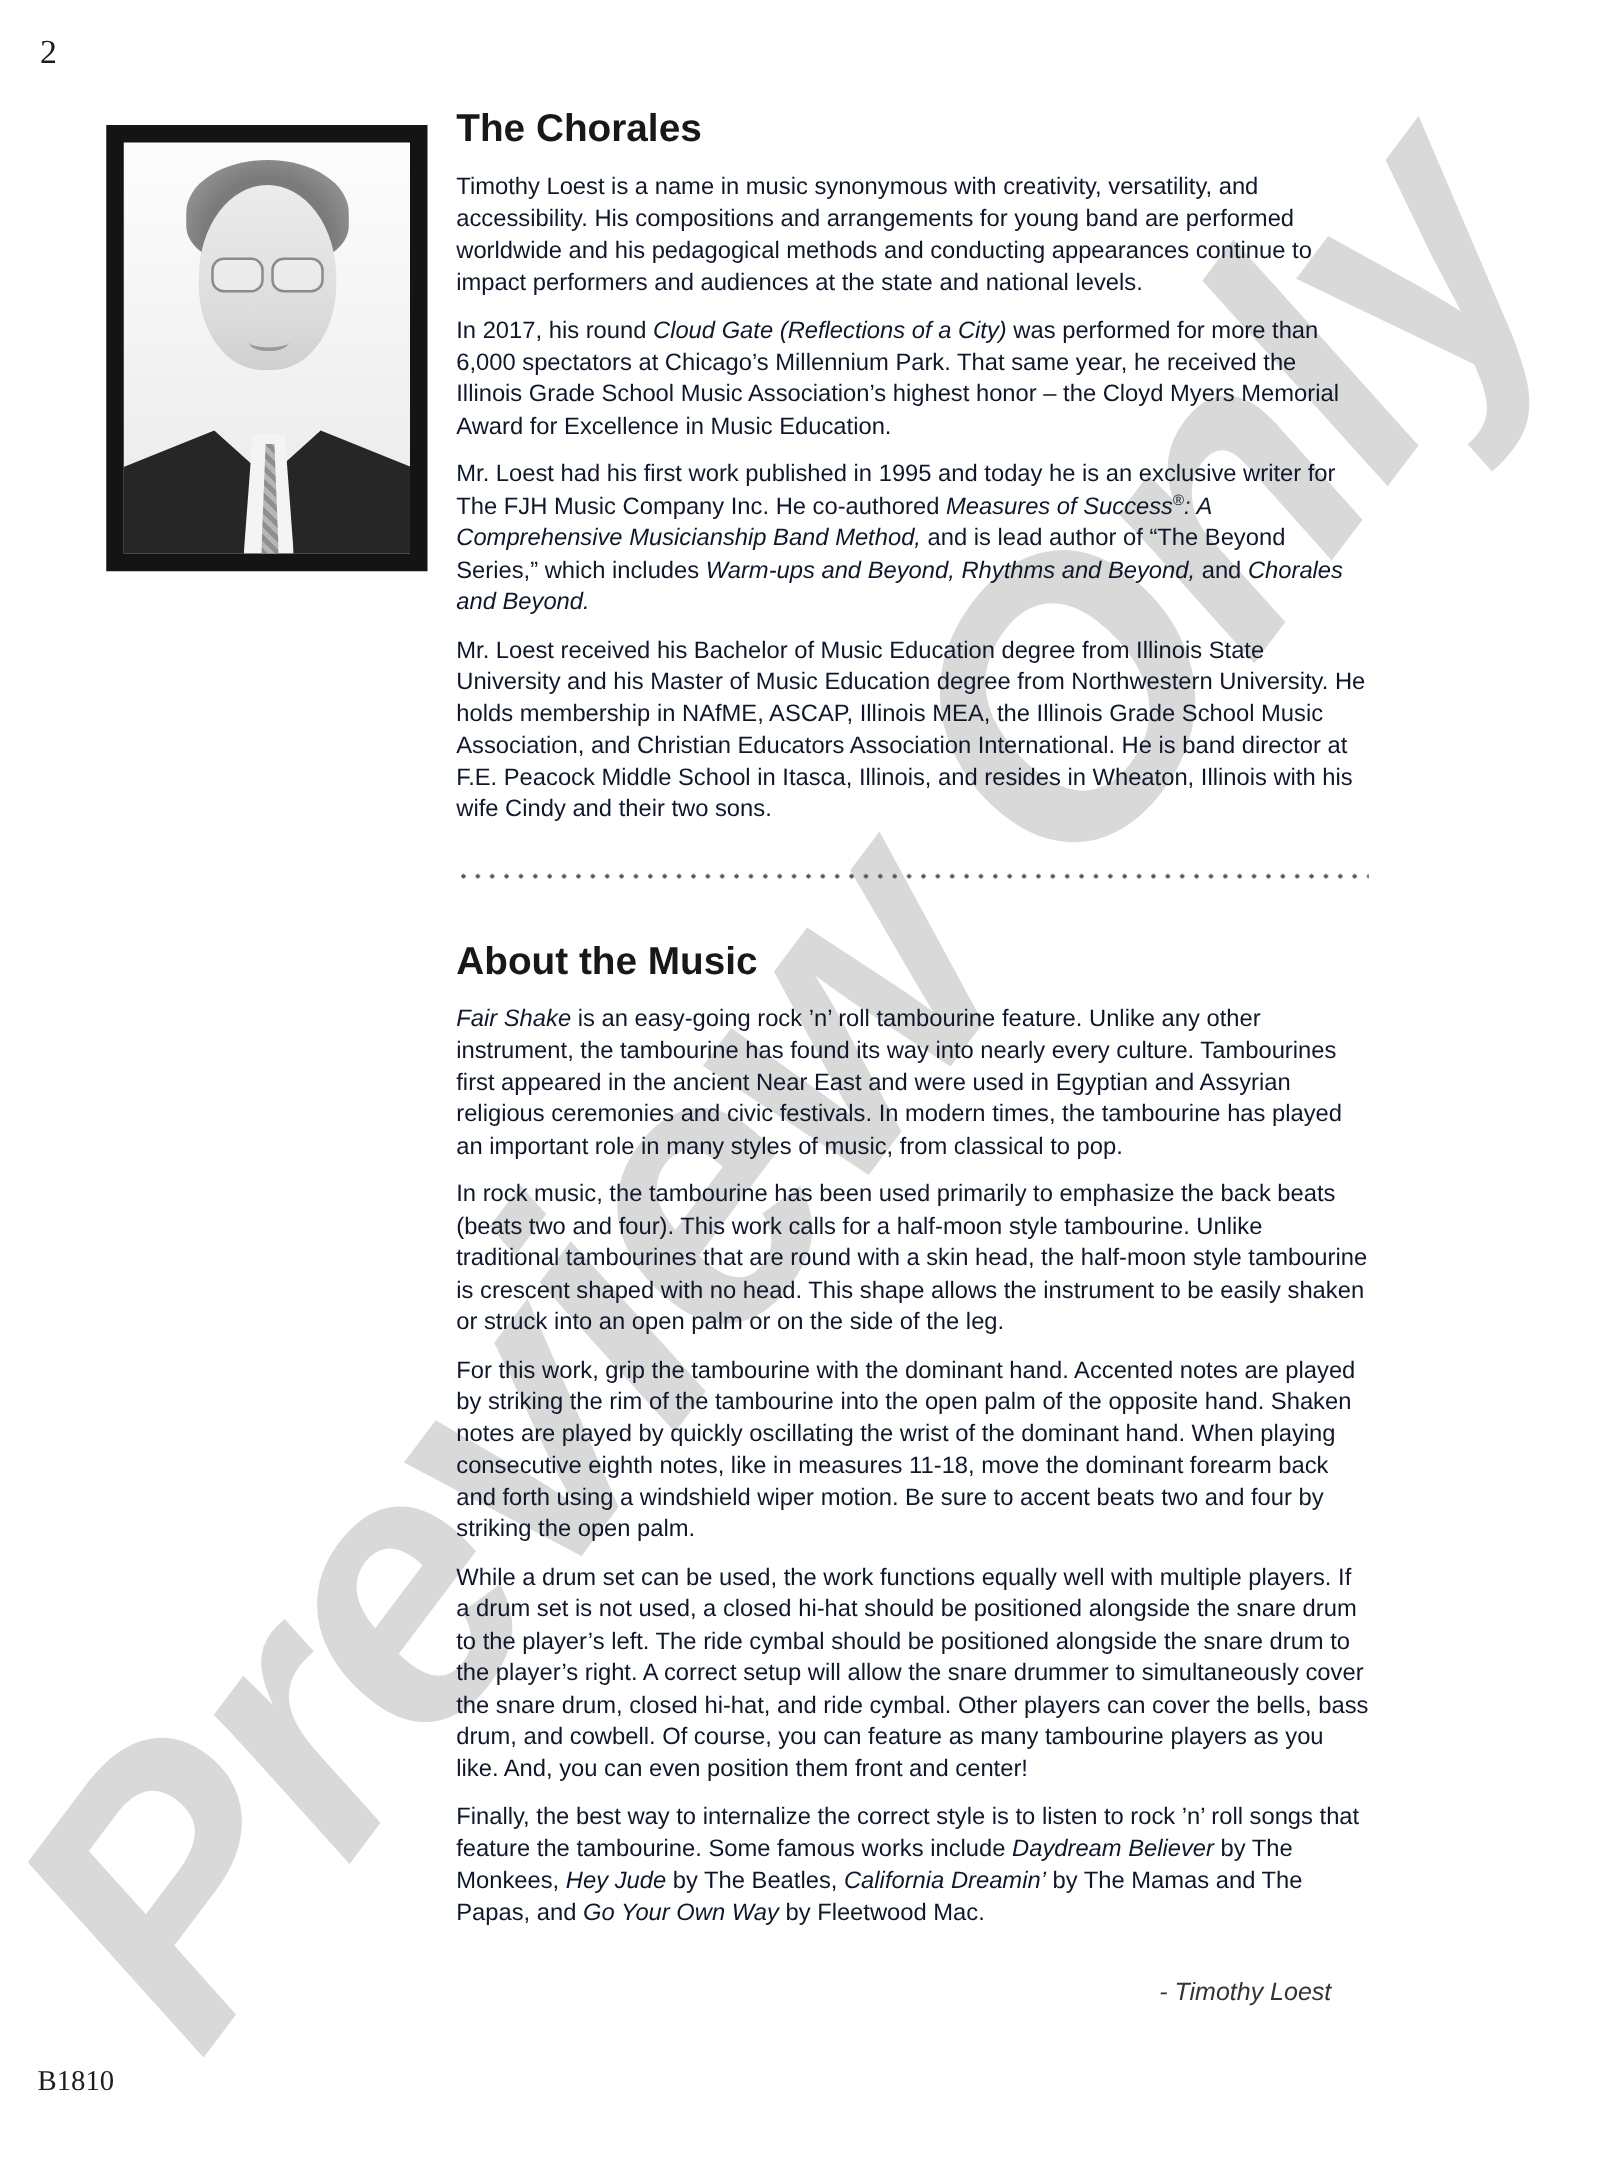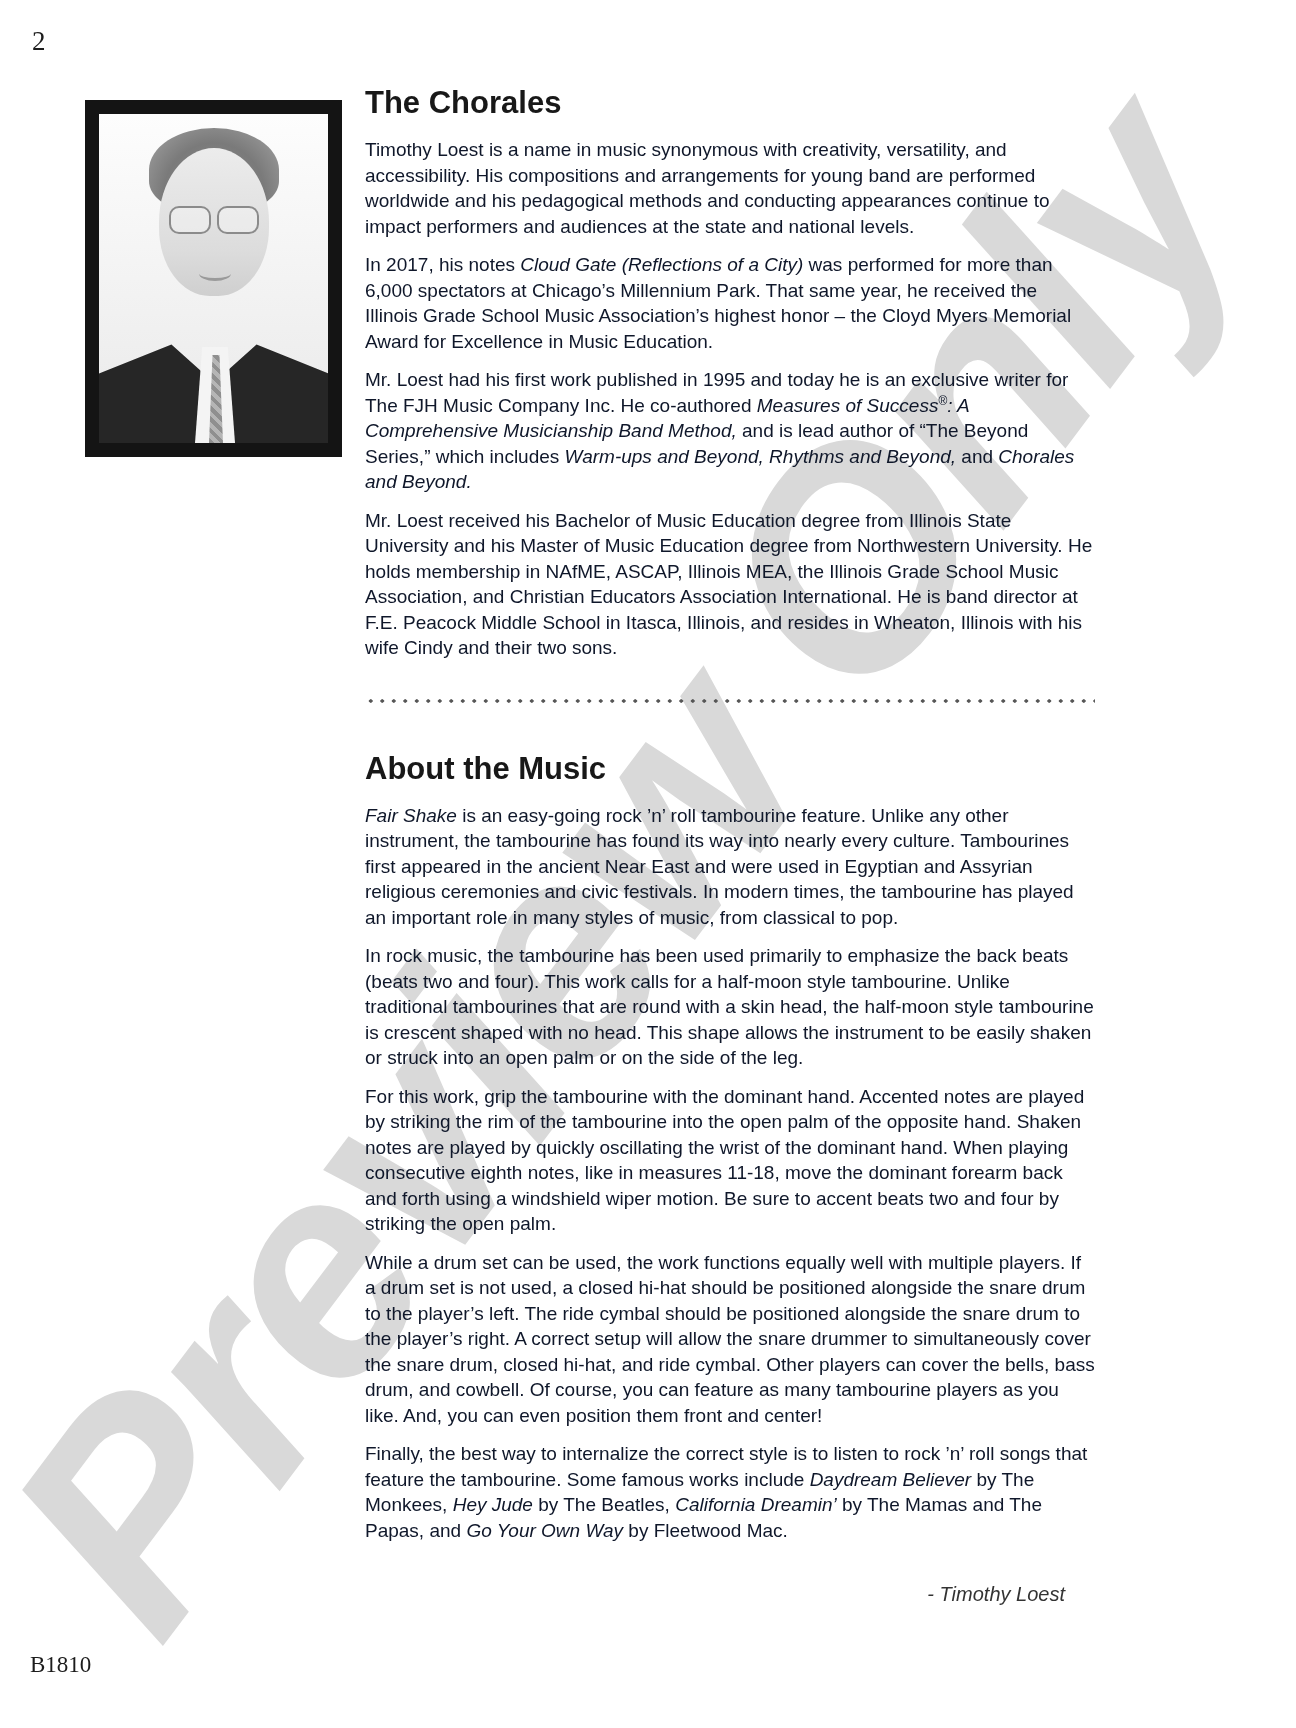--- a/index.html
+++ b/index.html
@@ -117,21 +117,21 @@
     <div class="tie"></div>
   </div>
 </div>
 
 <div class="main-column">
 
   <div class="section">
     <h1>The Chorales</h1>
     <div>
         <p><span>Timothy Loest is a name in music synonymous with creativity, versatility, and accessibility. His compositions and arrangements for young band are performed worldwide and his pedagogical methods and conducting appearances continue to impact performers and audiences at the state and national levels.</span></p>
-        <p><span>In 2017, his notes </span><span class="it">Cloud Gate (Reflections of a City)</span><span> was performed for more than 6,000 spectators at Chicago’s Millennium Park. That same year, he received the Illinois Grade School Music Association’s highest honor – the Cloyd Myers Memorial Award for Excellence in Music Education.</span></p>
+        <p><span>In 2017, his round </span><span class="it">Cloud Gate (Reflections of a City)</span><span> was performed for more than 6,000 spectators at Chicago’s Millennium Park. That same year, he received the Illinois Grade School Music Association’s highest honor – the Cloyd Myers Memorial Award for Excellence in Music Education.</span></p>
         <p><span>Mr. Loest had his first work published in 1995 and today he is an exclusive writer for The FJH Music Company Inc. He co-authored </span><span class="it">Measures of Success</span><sup>®</sup><span class="it">: A Comprehensive Musicianship Band Method,</span><span> and is lead author of “The Beyond Series,” which includes </span><span class="it">Warm-ups and Beyond, Rhythms and Beyond,</span><span> and </span><span class="it">Chorales and Beyond.</span></p>
         <p><span>Mr. Loest received his Bachelor of Music Education degree from Illinois State University and his Master of Music Education degree from Northwestern University. He holds membership in NAfME, ASCAP, Illinois MEA, the Illinois Grade School Music Association, and Christian Educators Association International. He is band director at F.E. Peacock Middle School in Itasca, Illinois, and resides in Wheaton, Illinois with his wife Cindy and their two sons.</span></p>
       </div>
   </div>
 
   <div class="dotted-divider"></div>
 
   <div class="section">
     <h1>About the Music</h1>
     <div>

